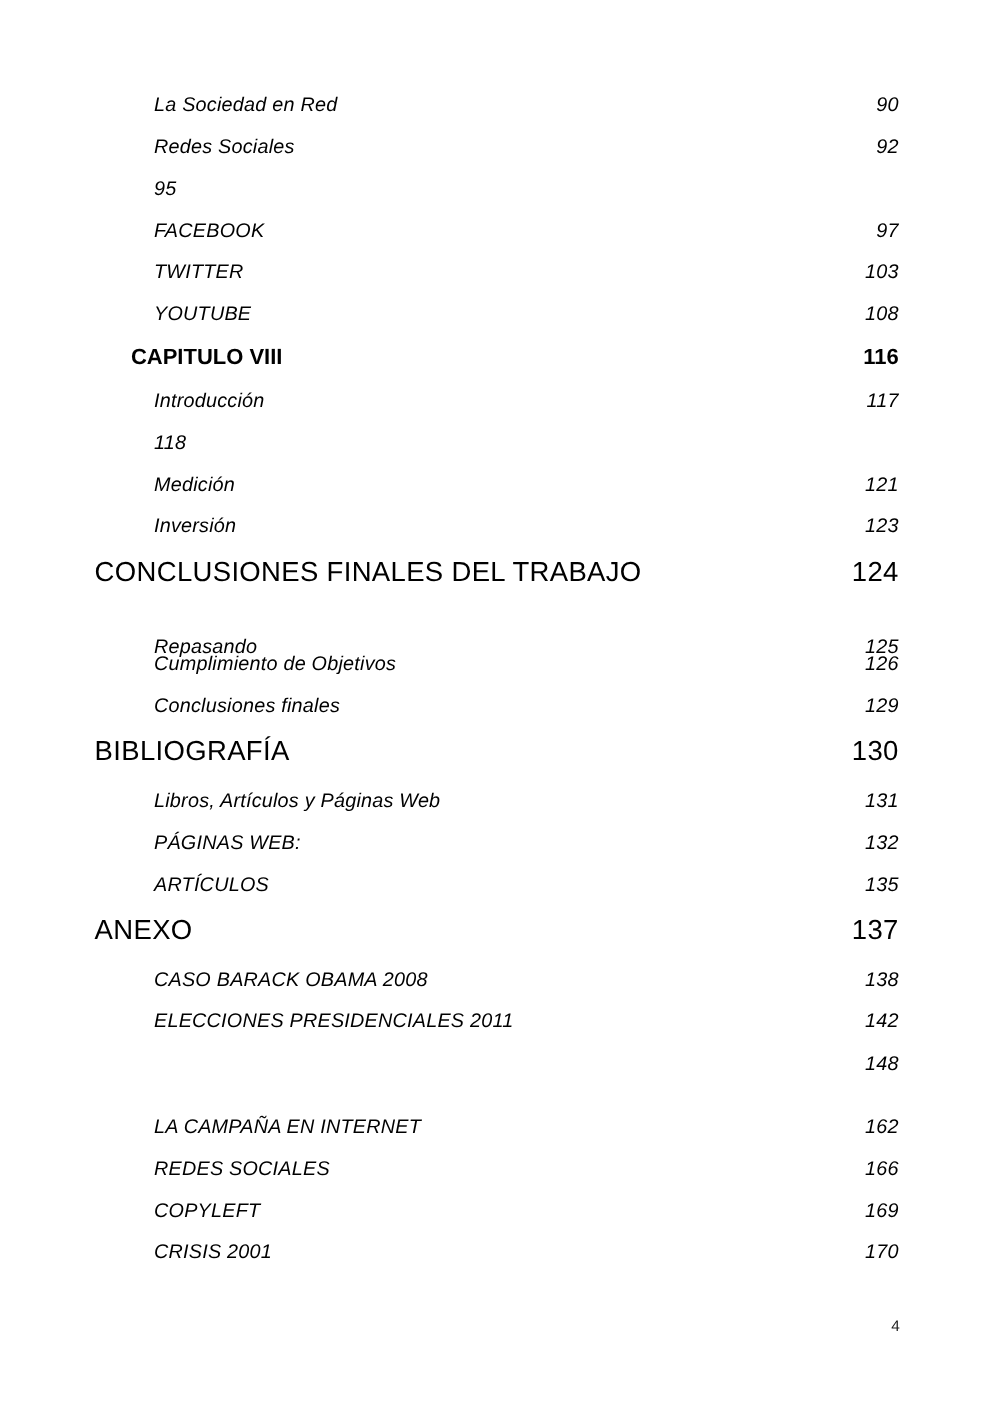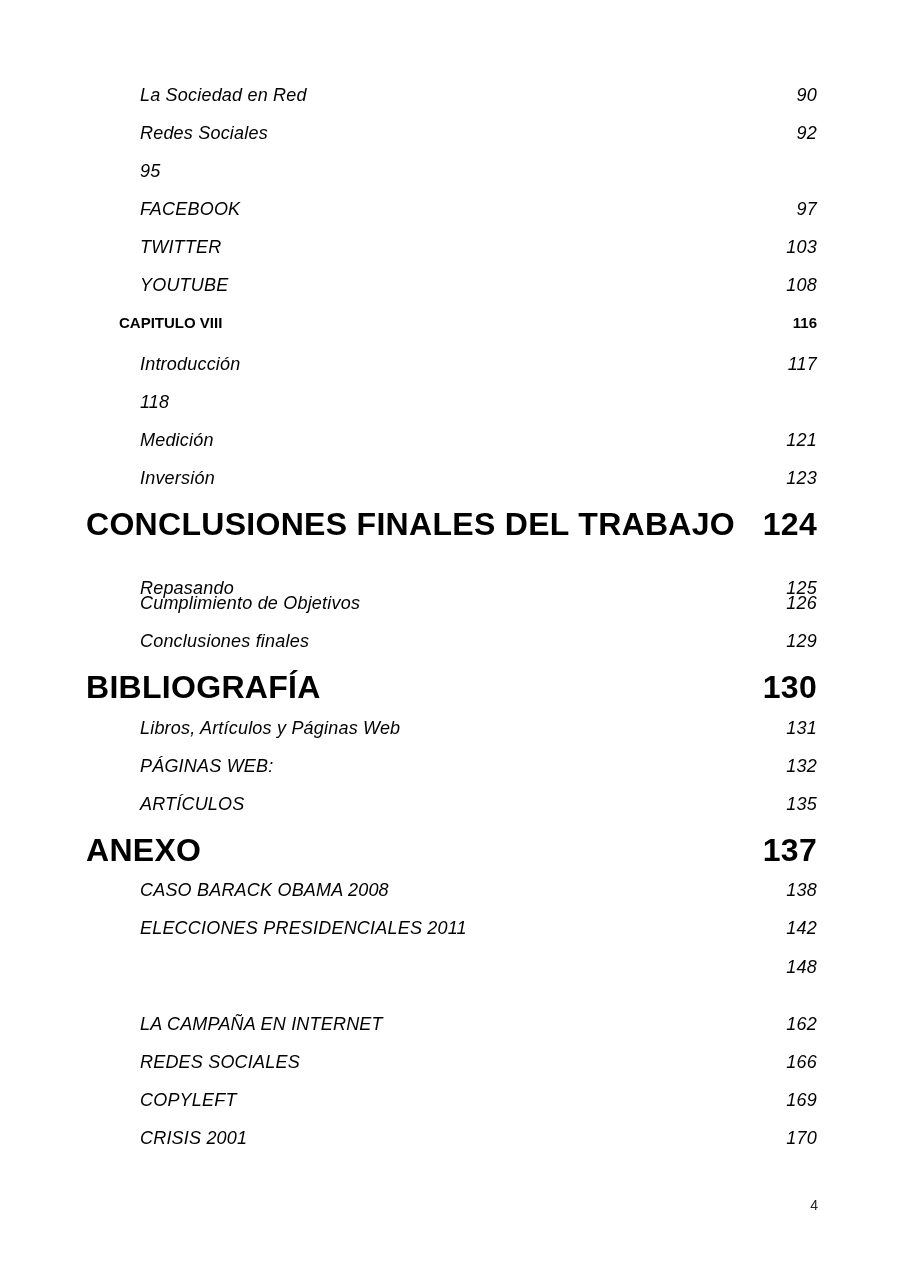--- a/index.html
+++ b/index.html
@@ -1,21 +1,21 @@
 <!DOCTYPE html>
 <html><head>
   <meta charset="utf-8">
   <style>
     html, body { margin: 0; padding: 0; background: #ffffff; }
     body { width: 905px; height: 1280px; position: relative; overflow: hidden;
            font-family: "Liberation Sans", sans-serif; color: #000; }
     .row { position: absolute; display: flex; justify-content: space-between; align-items: baseline; right: 88px; }
     .sub { left: 140px; font-style: italic; font-size: 18px; letter-spacing: 0.2px; }
-    .chap { left: 119px; font-weight: bold; font-size: 15px; }
-    .top { left: 86px; font-weight: bold; font-size: 32px; letter-spacing: 0.3px; }
+    .chap { left: 119px; font-weight: bold; font-size: 20px; }
+    .top { left: 86px; font-weight: normal; font-size: 25px; letter-spacing: 0.3px; }
     .label { display: block; }
     .num { display: block; text-align: center; }
     .multi { align-items: flex-end; }
     .multi .label { line-height: 20px; }
     .page-num { position: absolute; right: 87px; top: 1197px; font-size: 14px; color: #222; }
   </style>
 </head>
 <body>
 
 <div>

